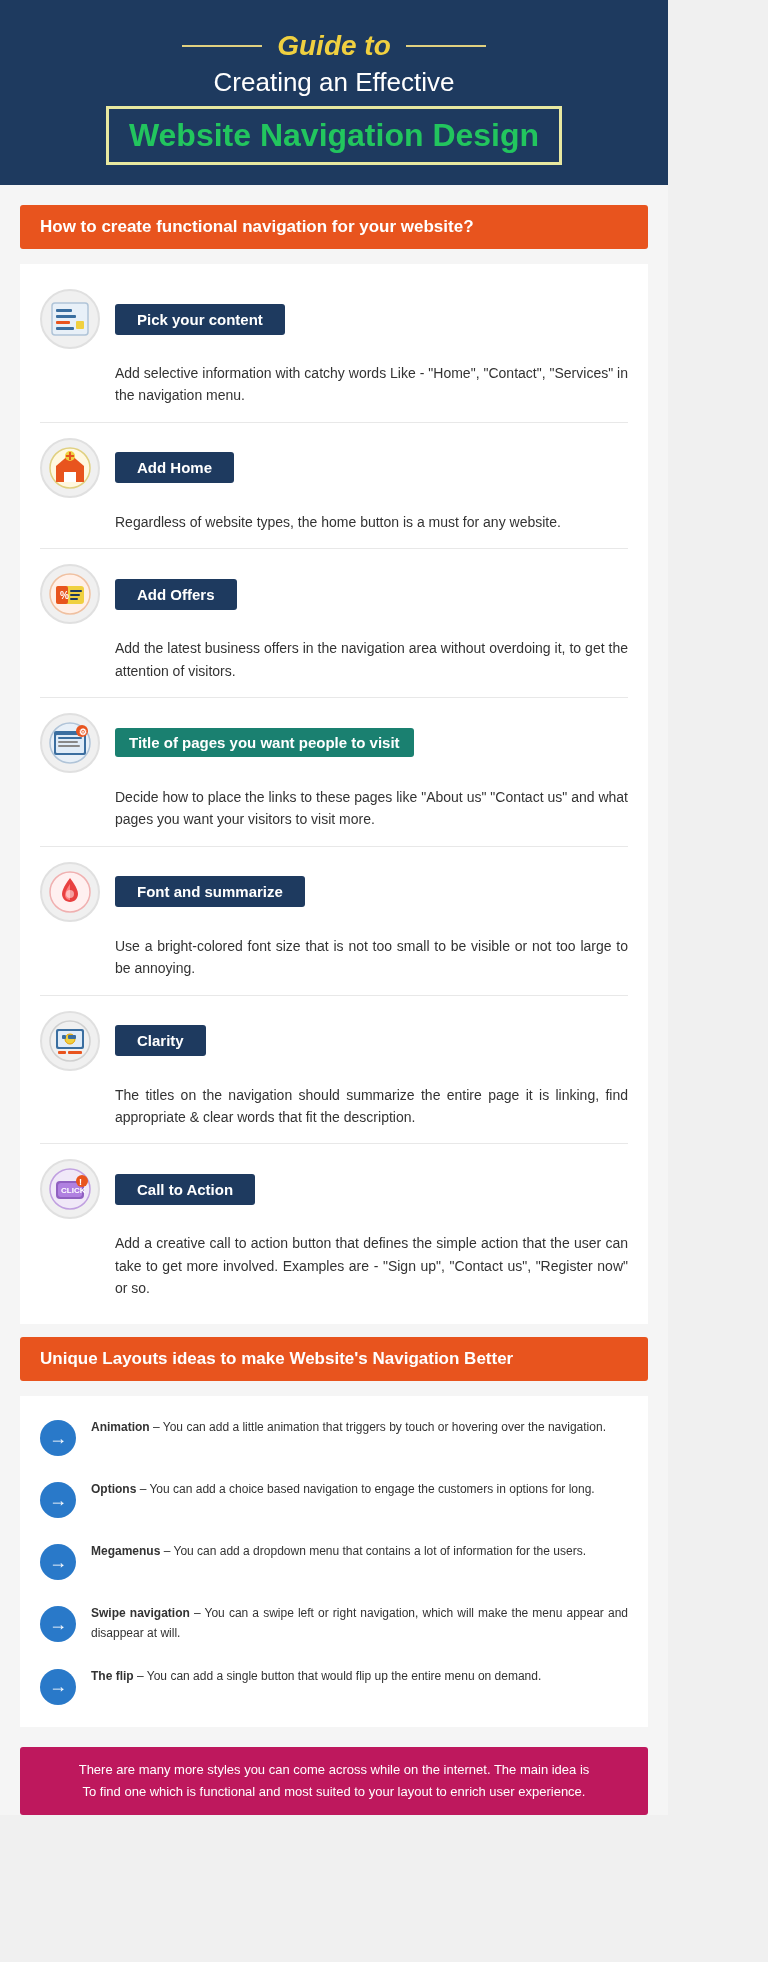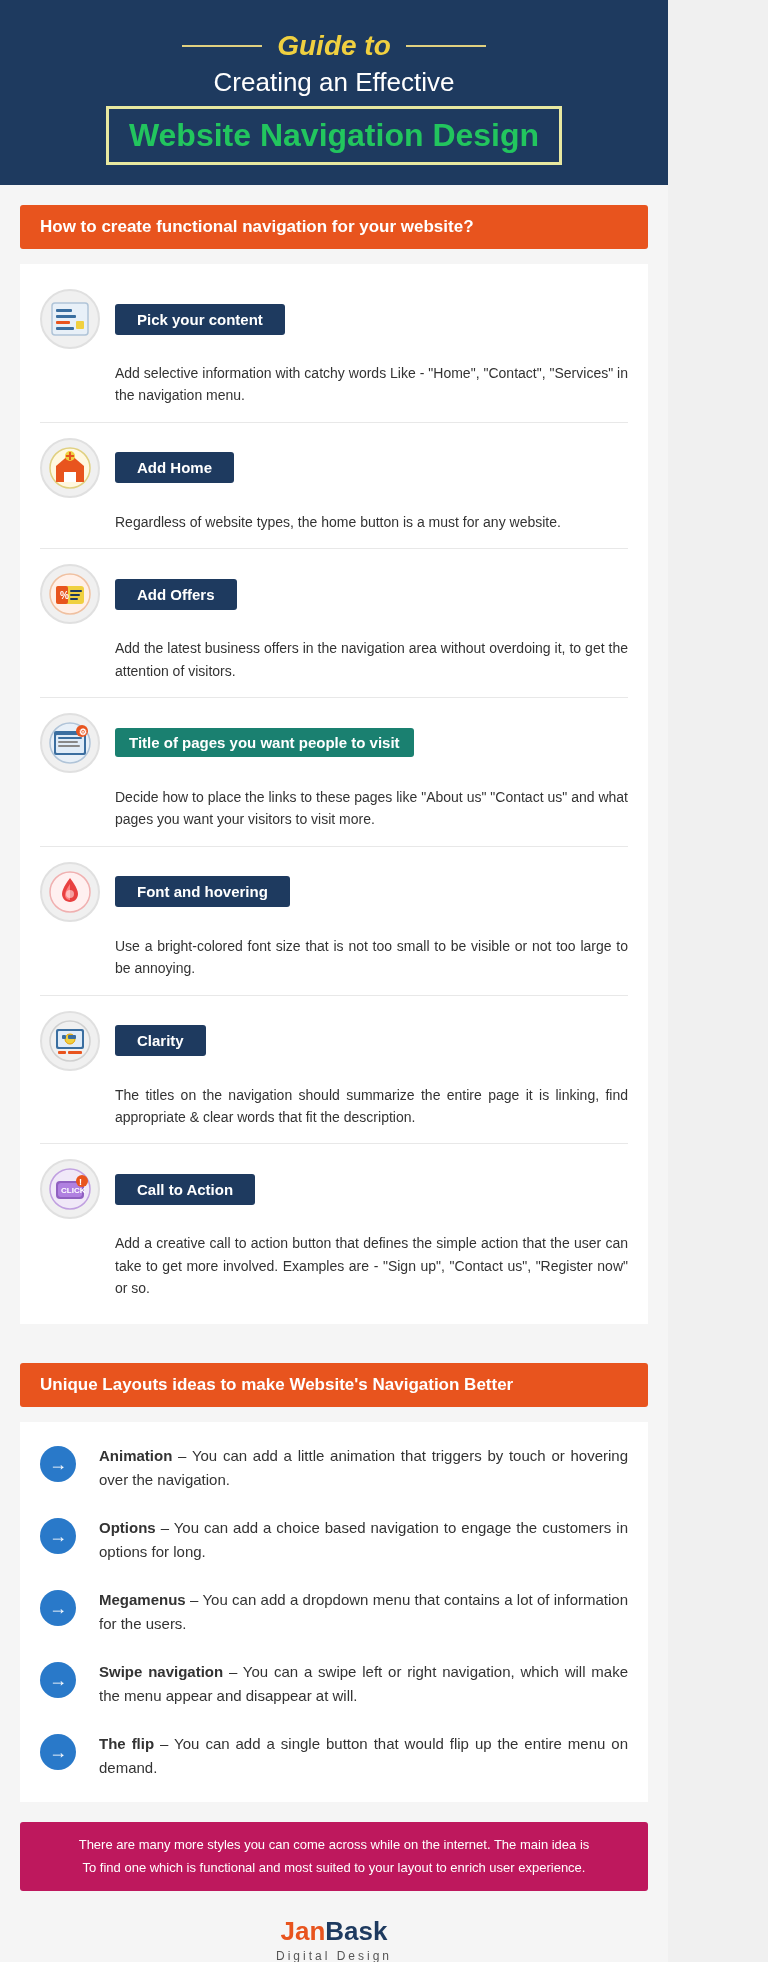--- a/index.html
+++ b/index.html
@@ -156,25 +156,24 @@
       height: 36px;
       border-radius: 50%;
       background: #2979c9;
       display: flex;
       align-items: center;
       justify-content: center;
       flex-shrink: 0;
       margin-top: 2px;
     }
     .arrow-desc {
-      font-size: 15px;
+      font-size: 12px;
       color: #333333;
       line-height: 1.6;
       text-align: justify;
-      margin-left: 8px;
     }
     .arrow-desc strong {
       font-weight: bold;
     }
 
     
     .footer-note {
       background: #be185d;
       margin: 20px 20px 10px;
       padding: 12px 20px;
@@ -300,21 +299,21 @@
 
     <div class="item-row">
       <div class="icon-circle">
         <svg width="44" height="44" viewBox="0 0 44 44">
           <circle cx="22" cy="22" r="20" fill="#fff0f0" stroke="#f0b0b0" stroke-width="1.5"></circle>
           <path d="M22 8 C22 8 14 18 14 24 C14 28.4 17.6 32 22 32 C26.4 32 30 28.4 30 24 C30 18 22 8 22 8 Z" fill="#e84040"></path>
           <path d="M22 14 C22 14 17 21 17 25 C17 27.8 19.2 30 22 30" fill="#ff8080"></path>
           <circle cx="22" cy="24" r="4" fill="#fff" opacity="0.5"></circle>
         </svg>
       </div>
-      <span class="title-badge">Font and hovering</span>
+      <span class="title-badge">Font and summarize</span>
     </div>
     <div class="item-desc">Use a bright-colored font size that is not too small to be visible or not too large to be annoying.</div>
     <div class="item-divider"></div>
 
     <div class="item-row">
       <div class="icon-circle">
         <svg width="44" height="44" viewBox="0 0 44 44">
           <circle cx="22" cy="22" r="20" fill="#f0f0f0" stroke="#d0d0d0" stroke-width="1.5"></circle>
           <rect x="8" y="10" width="28" height="20" rx="2" fill="#3a6ea0"></rect>
           <rect x="10" y="12" width="24" height="16" rx="1" fill="#e0ecf8"></rect>
@@ -340,21 +339,21 @@
           <circle cx="34" cy="14" r="6" fill="#e8541e"></circle>
           <text x="31" y="18" font-size="9" fill="#fff" font-weight="bold">!</text>
         </svg>
       </div>
       <span class="title-badge">Call to Action</span>
     </div>
     <div class="item-desc">Add a creative call to action button that defines the simple action that the user can take to get more involved. Examples are - "Sign up", "Contact us", "Register now" or so.</div>
 
   </div>
 
-  <div class="section-header-orange" style="margin-top:39px;">
+  <div class="section-header-orange" style="margin-top:13px;">
     <span class="section-header-orange-text">Unique Layouts ideas to make Website's Navigation Better</span>
   </div>
 
   <div class="section2-content">
 
     <div class="arrow-item">
       <div class="arrow-circle">
         <span style="color:#fff; font-size:18px; font-weight:bold;">→</span>
       </div>
       <div class="arrow-desc">
@@ -400,20 +399,14 @@
 
   </div>
 
   <div class="footer-note">
     <div class="footer-note-text">
       <span>There are many more styles you can come across while on the internet. The main idea is</span><br>
       <span>To find one which is functional and most suited to your layout to enrich user experience.</span>
     </div>
   </div>
 
-  <div class="brand-footer">
-    <div class="brand-name">
-      <span class="brand-jan">Jan</span><span class="brand-bask">Bask</span>
-    </div>
-    <div class="brand-sub">Digital  Design</div>
-  </div>
 
 </div>
 
 </body></html>

